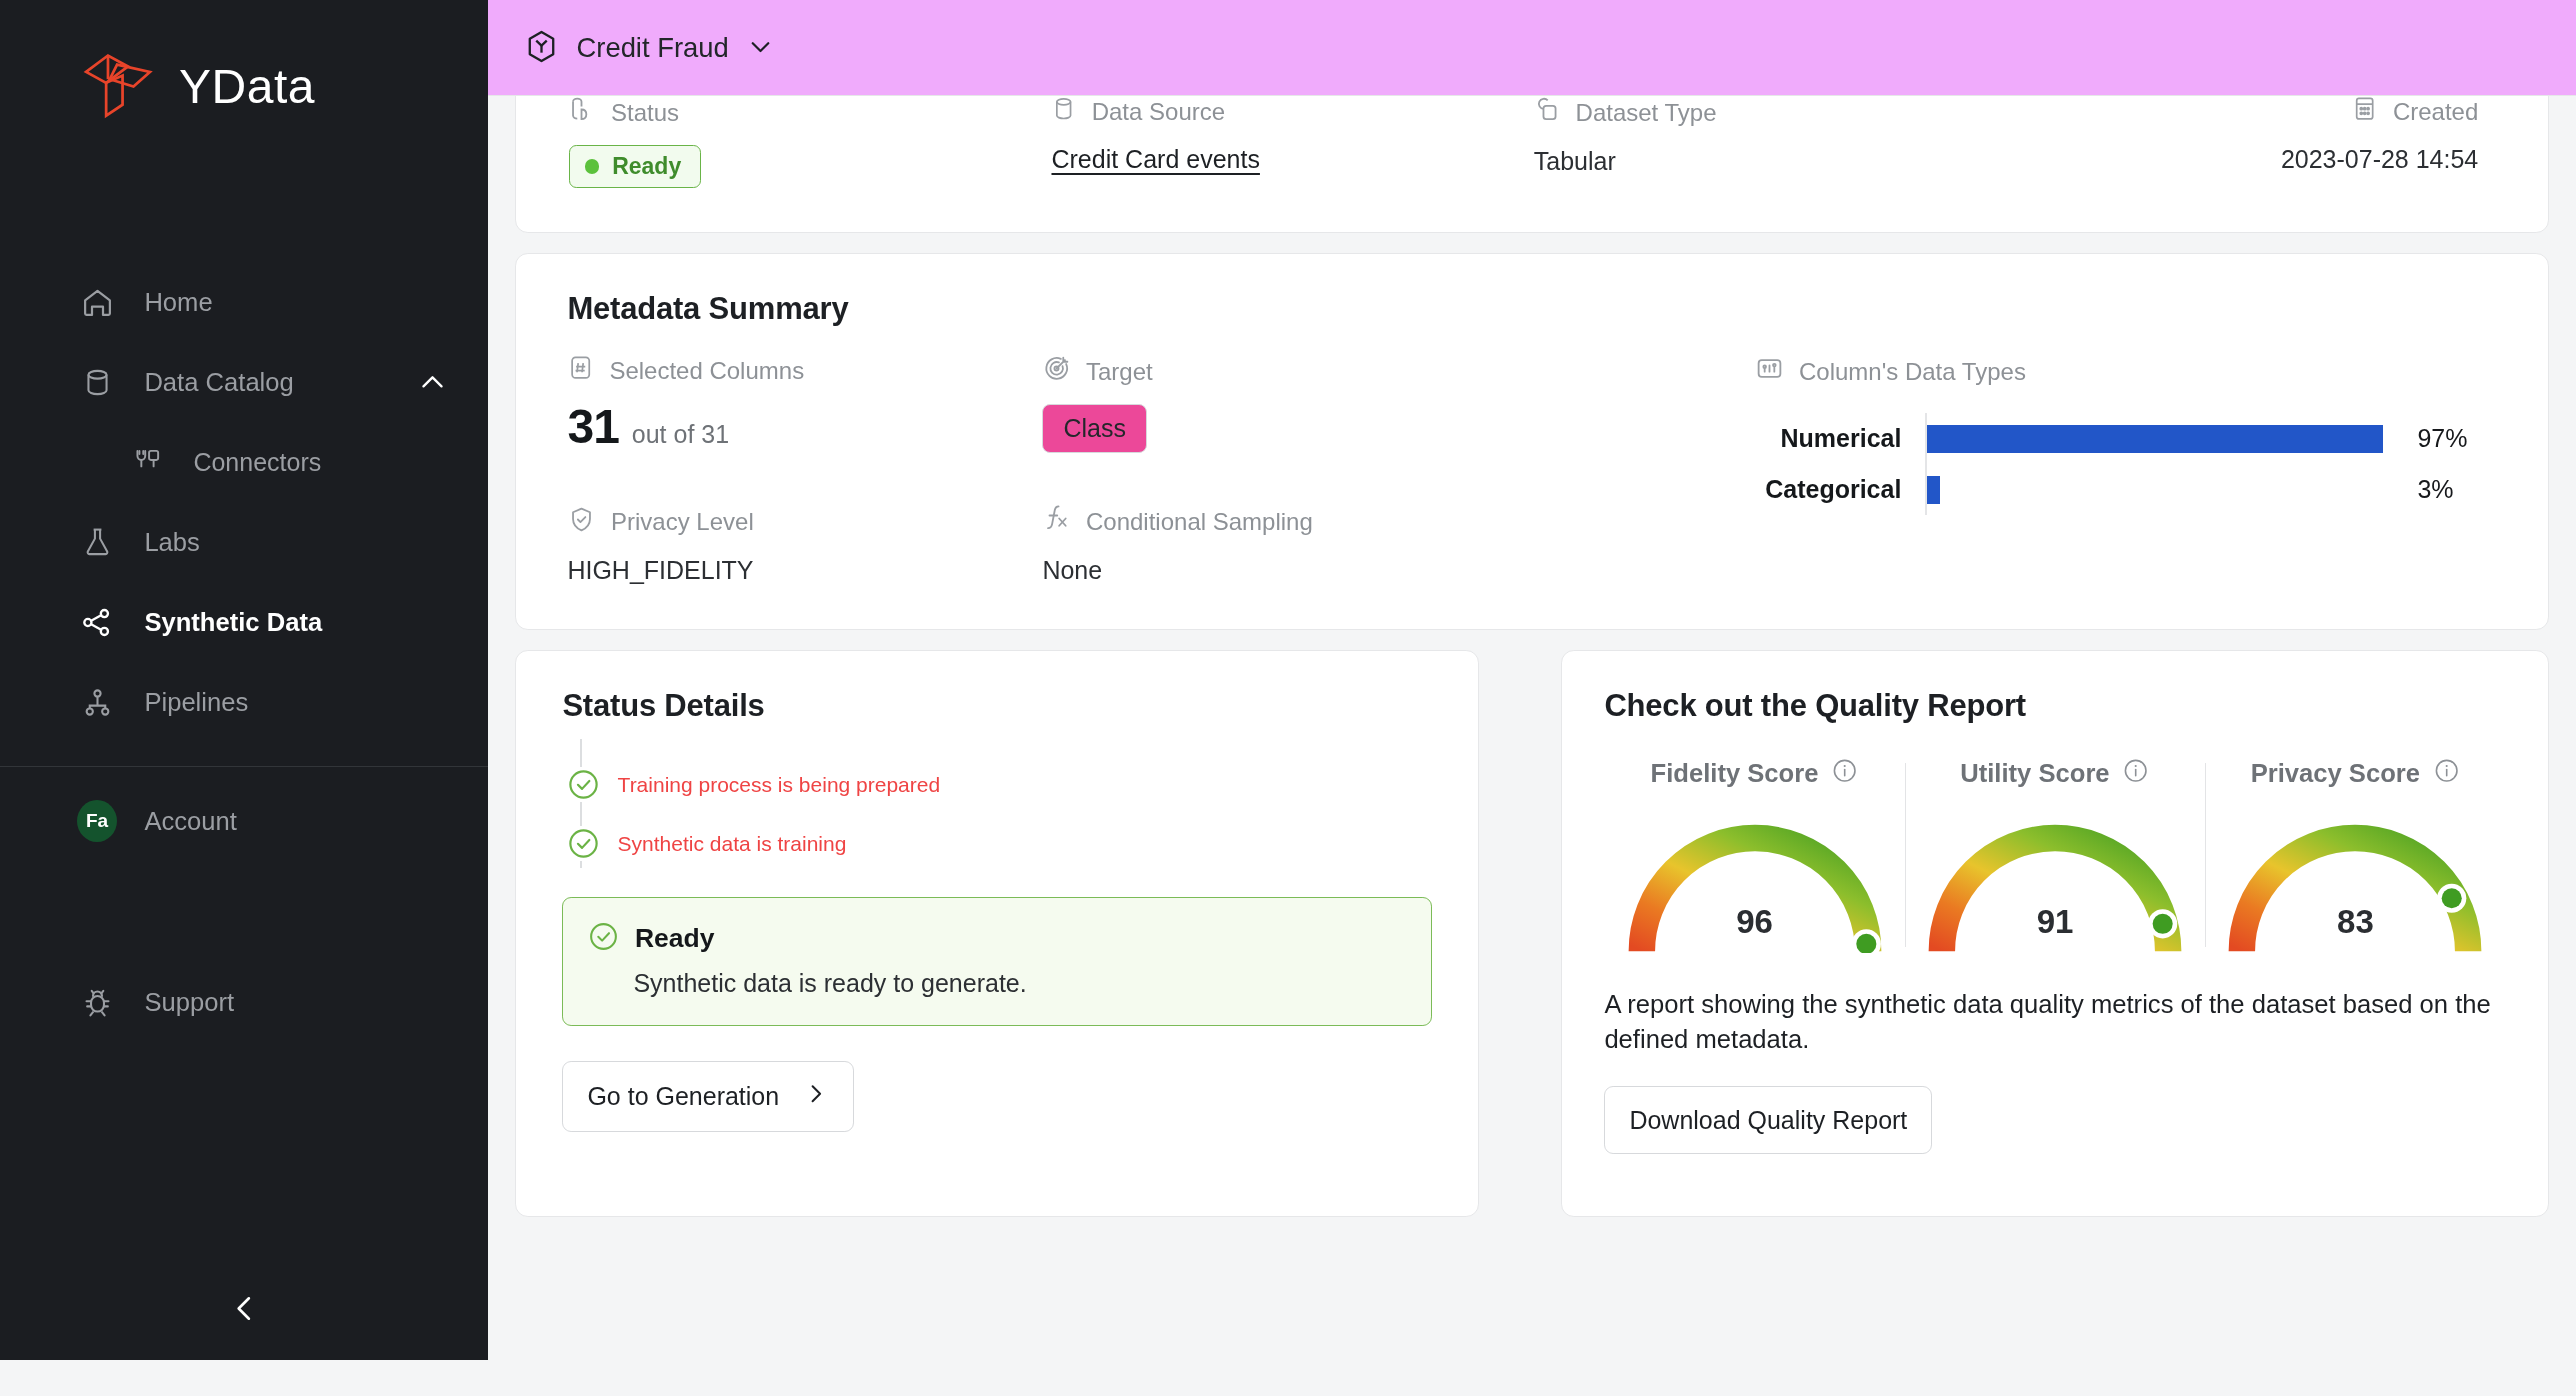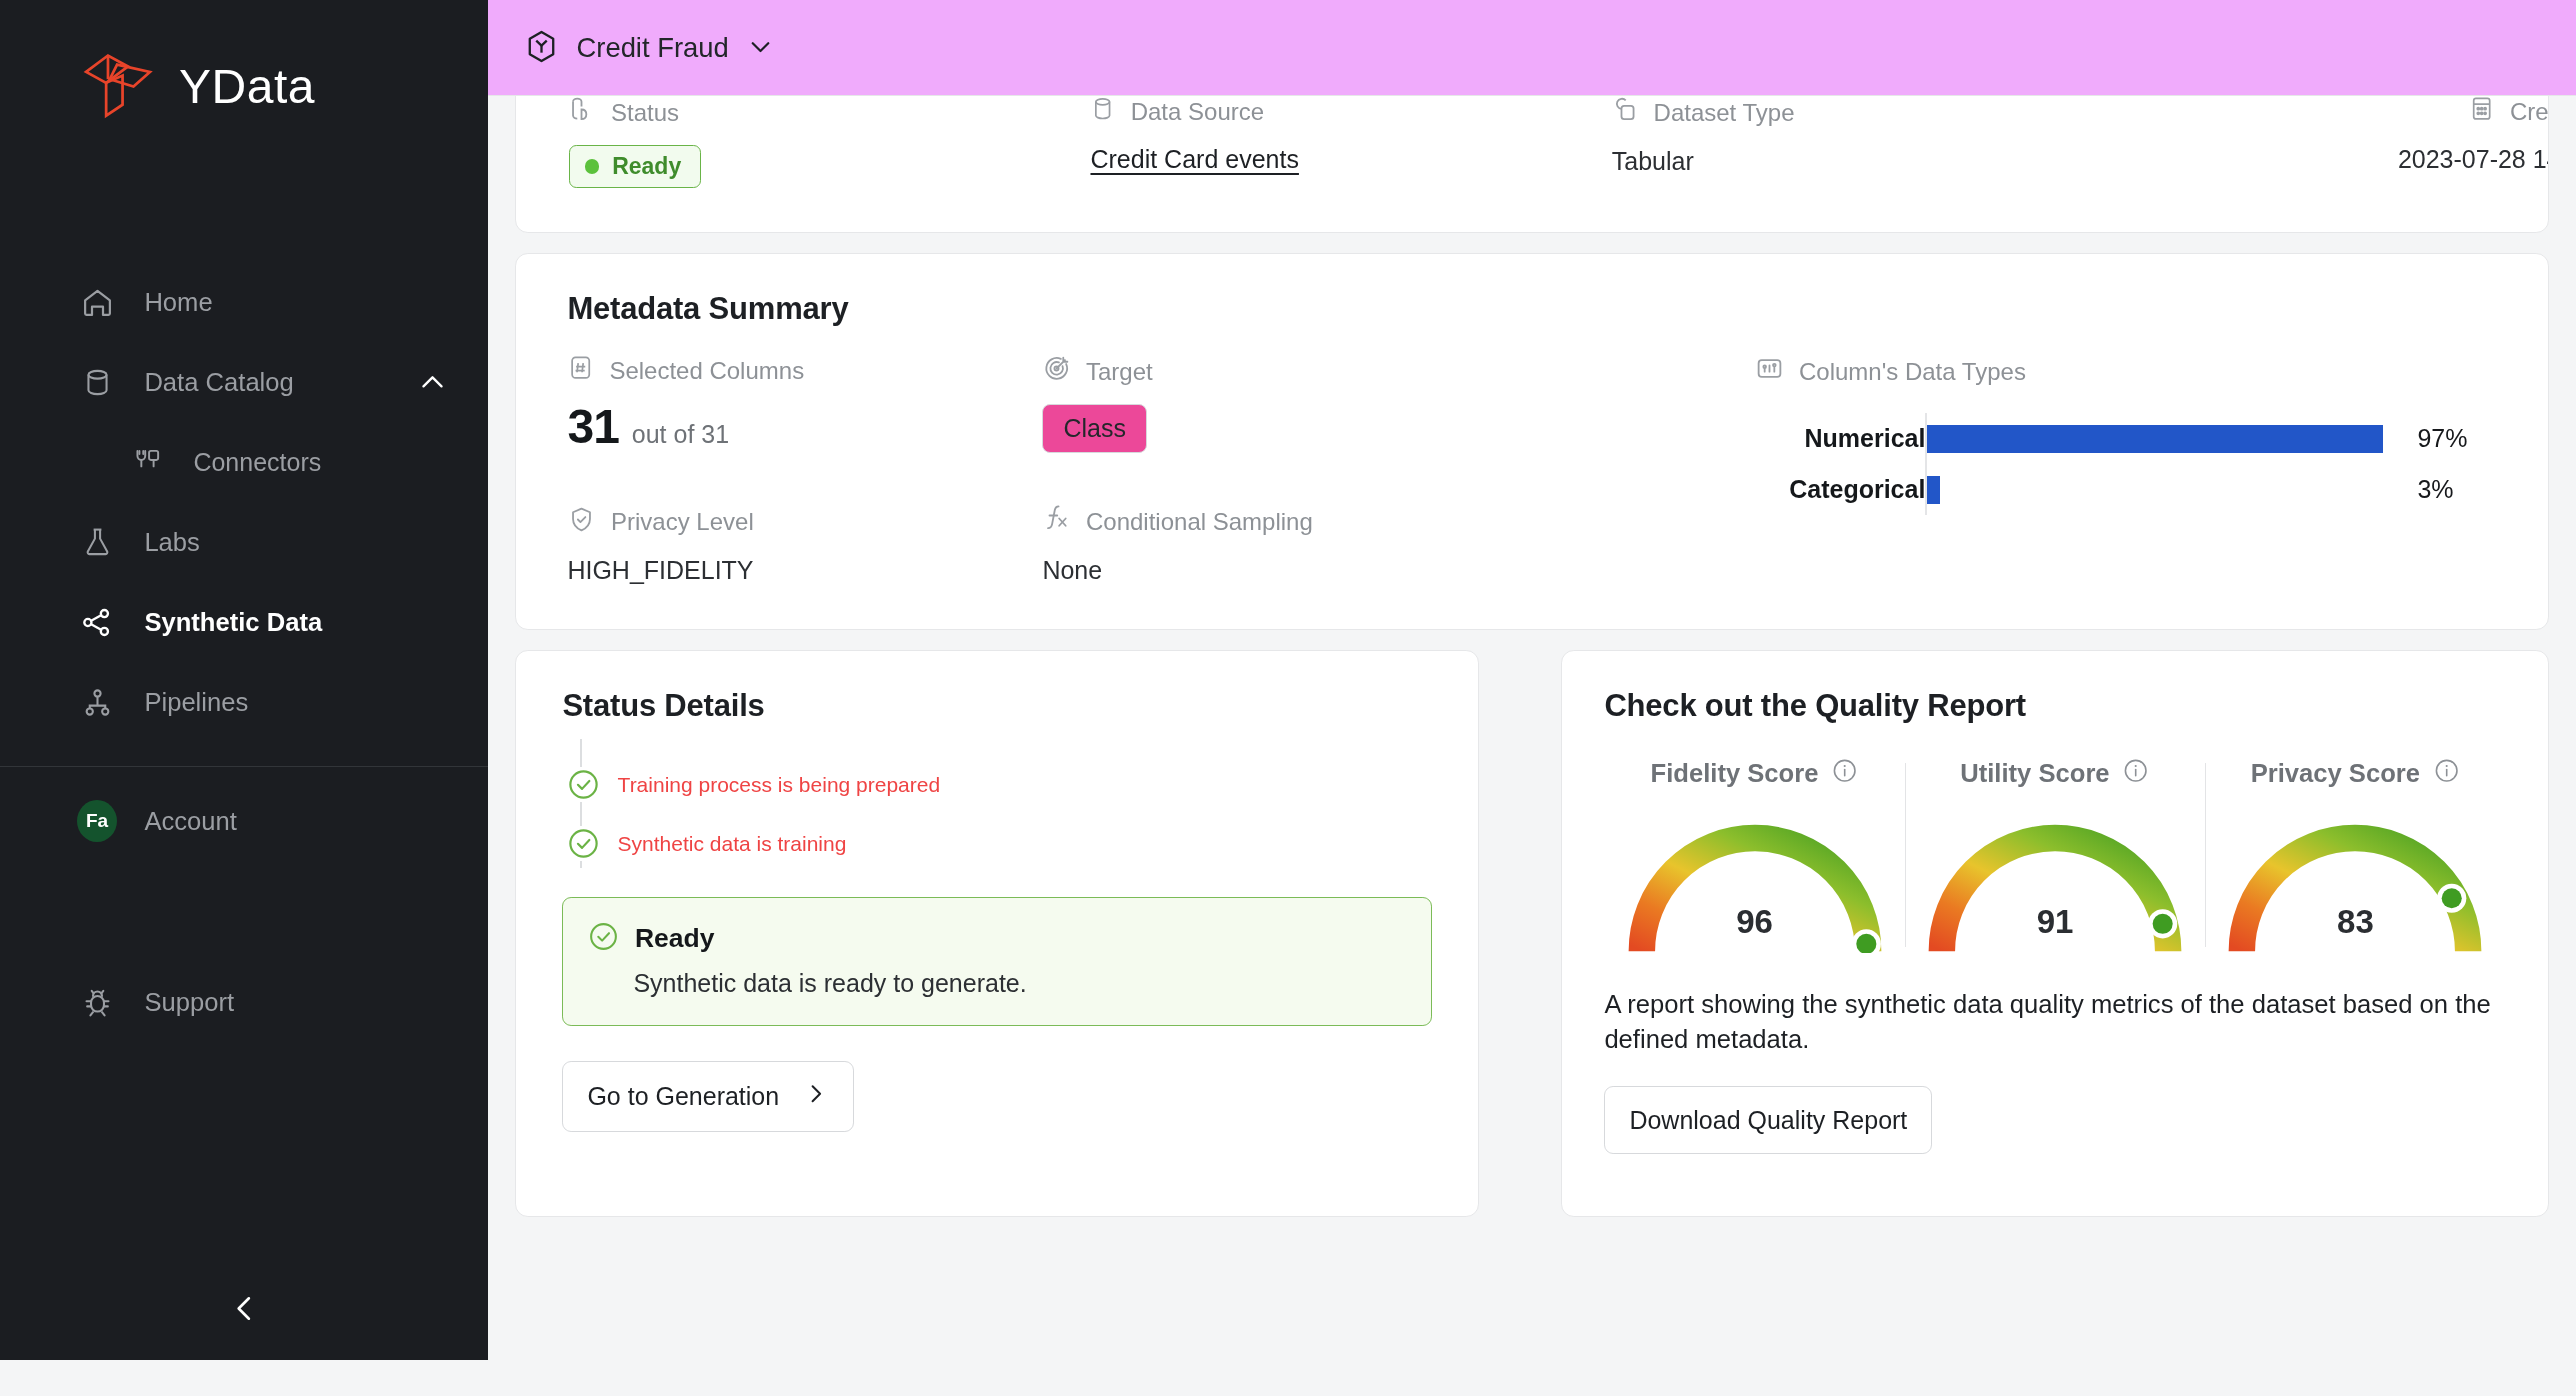--- a/index.html
+++ b/index.html
@@ -54,21 +54,21 @@
     height: 96px; flex: 0 0 96px; background: #f0abfc;
     border-bottom: 0.9px solid #e6e7e9;
     display: flex; align-items: center; padding-left: 35px;
   }
   .topbar .tb-inner { display: flex; align-items: center; gap: 16.5px; cursor: pointer; }
   .topbar .tb-title { font-size: 27.4px; color: #23262a; }
 
   .scroll-area { flex: 1 1 auto; padding: 0 27.4px; overflow: hidden; }
 
   .card {
-    background: #ffffff; border: 0.9px solid #e6e7e9; border-radius: 12.8px; gap: 39px;
+    background: #ffffff; border: 0.9px solid #e6e7e9; border-radius: 12.8px;
   }
   
   .card-info {
     margin-top: -44px;
     height: 181px;
     display: flex; align-items: flex-start;
     padding: 42px 51px 0 51px;
     overflow: hidden;
   }
   .info-col { flex: 0 0 25%; }
@@ -106,21 +106,21 @@
   .chip {
     display: inline-block; border: 0.9px solid #d7d9dc; background: #ec4899;
     border-radius: 8px; padding: 9.1px 20px; font-size: 25px; color: #24272b;
     margin-top: 14.6px;
   }
   .plain-val { font-size: 25px; color: #2c2f33; padding-top: 16.5px; }
 
   
   .chart-wrap { margin-top: 24px; }
   .bar-row { display: flex; align-items: center; height: 51px; }
-  .bar-name { width: 170px; text-align: right; font-size: 25px; font-weight: 700; color: #15181b; }
+  .bar-name { width: 170px; text-align: right; padding-right: 24px; font-size: 25px; font-weight: 700; color: #15181b; }
   .bar-track { position: relative; width: 472px; height: 100%; display: flex; align-items: center; }
   .bar-track:before { content:""; position:absolute; left:0; top:0; bottom:0; width:1.8px; background:#e4e5e7; }
   .bar-fill { height: 27.4px; background: #2256c8; }
   .bar-pct { font-size: 25px; color: #17191c; padding-left: 20px; white-space: nowrap; }
 
   
   .bottom-row { display: flex; gap: 46px; margin-top: 20px; }
   .card-status { flex: 0 0 964px; padding: 37px 46px 0 46px; height: 567px; overflow: hidden; }
   .card-quality { flex: 1 1 auto; padding: 37px 42px 0 42px; height: 567px; overflow: hidden; margin-left: 36px; }
 

